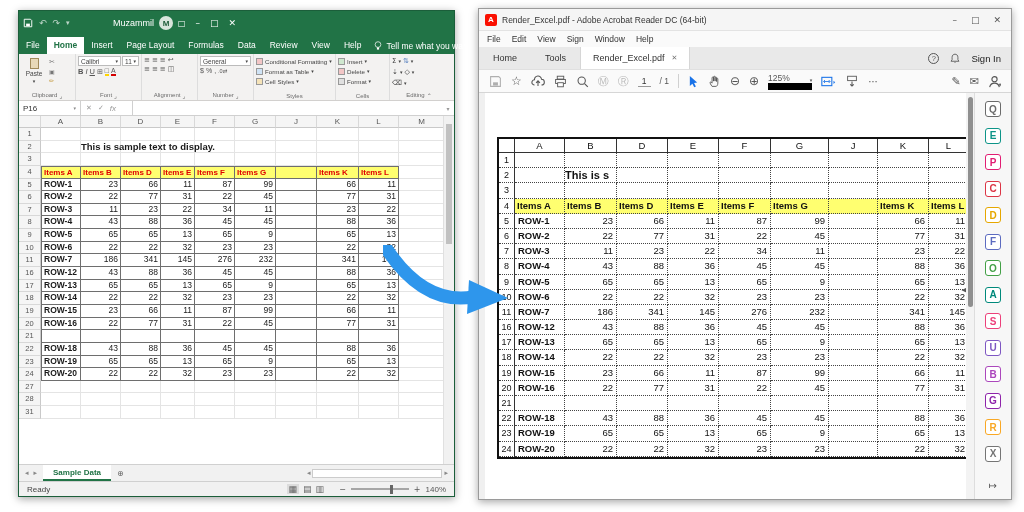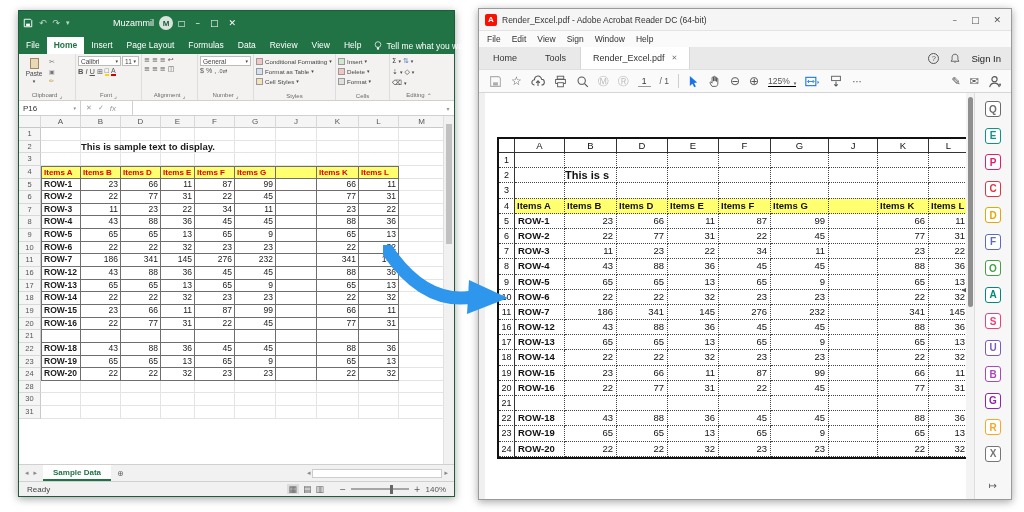--- a/index.html
+++ b/index.html
@@ -598,34 +598,34 @@
           <div class="xl-cell tb num" style="width: 40px;">22</div>
           <div class="xl-cell tb num" style="width: 34px;">32</div>
           <div class="xl-cell tb num" style="width: 40px;">23</div>
           <div class="xl-cell tb num" style="width: 41px;">23</div>
           <div class="xl-cell tb num" style="width: 41px;"></div>
           <div class="xl-cell tb num" style="width: 42px;">22</div>
           <div class="xl-cell tb num" style="width: 40px;">32</div>
           <div class="xl-cell" style="width: 46px;"></div>
         </div>
         <div class="xl-row">
+          <div class="xl-rn" style="width: 22px;">27</div>
+          <div class="xl-cell" style="width: 40px;"></div>
+          <div class="xl-cell" style="width: 40px;"></div>
+          <div class="xl-cell" style="width: 40px;"></div>
+          <div class="xl-cell" style="width: 34px;"></div>
+          <div class="xl-cell" style="width: 40px;"></div>
+          <div class="xl-cell" style="width: 41px;"></div>
+          <div class="xl-cell" style="width: 41px;"></div>
+          <div class="xl-cell" style="width: 42px;"></div>
+          <div class="xl-cell" style="width: 40px;"></div>
+          <div class="xl-cell" style="width: 46px;"></div>
+        </div>
+        <div class="xl-row">
           <div class="xl-rn" style="width: 22px;">28</div>
-          <div class="xl-cell" style="width: 40px;"></div>
-          <div class="xl-cell" style="width: 40px;"></div>
-          <div class="xl-cell" style="width: 40px;"></div>
-          <div class="xl-cell" style="width: 34px;"></div>
-          <div class="xl-cell" style="width: 40px;"></div>
-          <div class="xl-cell" style="width: 41px;"></div>
-          <div class="xl-cell" style="width: 41px;"></div>
-          <div class="xl-cell" style="width: 42px;"></div>
-          <div class="xl-cell" style="width: 40px;"></div>
-          <div class="xl-cell" style="width: 46px;"></div>
-        </div>
-        <div class="xl-row">
-          <div class="xl-rn" style="width: 22px;">30</div>
           <div class="xl-cell" style="width: 40px;"></div>
           <div class="xl-cell" style="width: 40px;"></div>
           <div class="xl-cell" style="width: 40px;"></div>
           <div class="xl-cell" style="width: 34px;"></div>
           <div class="xl-cell" style="width: 40px;"></div>
           <div class="xl-cell" style="width: 41px;"></div>
           <div class="xl-cell" style="width: 41px;"></div>
           <div class="xl-cell" style="width: 42px;"></div>
           <div class="xl-cell" style="width: 40px;"></div>
           <div class="xl-cell" style="width: 46px;"></div>
@@ -752,21 +752,21 @@
     <span>/ 1</span>
     <div class="tsep"></div>
     <svg width="11" height="13" viewBox="0 0 12 14">
         <path d="M2 1l8 7-3.4.5 2 4-1.8.9-2-4L2 12z" fill="#1a73e8"></path>
       </svg>
     <svg width="13" height="13" viewBox="0 0 16 16">
         <path d="M5 14c-1.5-2-3-4.5-2.3-5.2.6-.6 1.6.2 2.3 1.2V3.5c0-1.3 1.8-1.3 1.8 0v4-5c0-1.3 1.9-1.3 1.9 0v5-4.2c0-1.2 1.8-1.2 1.8 0V8 4.8c0-1.1 1.6-1.1 1.6 0V10c0 2.5-1.2 4-2.3 4z" fill="none" stroke="#555" stroke-width="1.1"></path>
       </svg>
     <span class="ic" style="font-size:12px">⊖</span>
     <span class="ic" style="font-size:12px">⊕</span>
-    <span style="border-bottom:1px solid #000000;display:flex;gap:4px;align-items:flex-end">
+    <span style="border-bottom:7px solid #000000;display:flex;gap:20px;align-items:flex-end">
         <span>125%</span>
         <span class="ic" style="font-size:5px">▾</span>
       </span>
     <svg width="15" height="13" viewBox="0 0 18 14">
         <rect x="1" y="2" width="12" height="10" fill="none" stroke="#1a73e8" stroke-width="1.3"></rect>
         <path d="M3.5 7h7M4.8 5.2 3 7l1.8 1.8M9.2 5.2 11 7 9.2 8.8" stroke="#1a73e8" fill="none"></path>
         <path d="m15 6 2 2-2 2" fill="#1a73e8"></path>
       </svg>
     <svg width="14" height="13" viewBox="0 0 16 14">
         <rect x="3" y="1" width="10" height="5" fill="none" stroke="#555"></rect>

